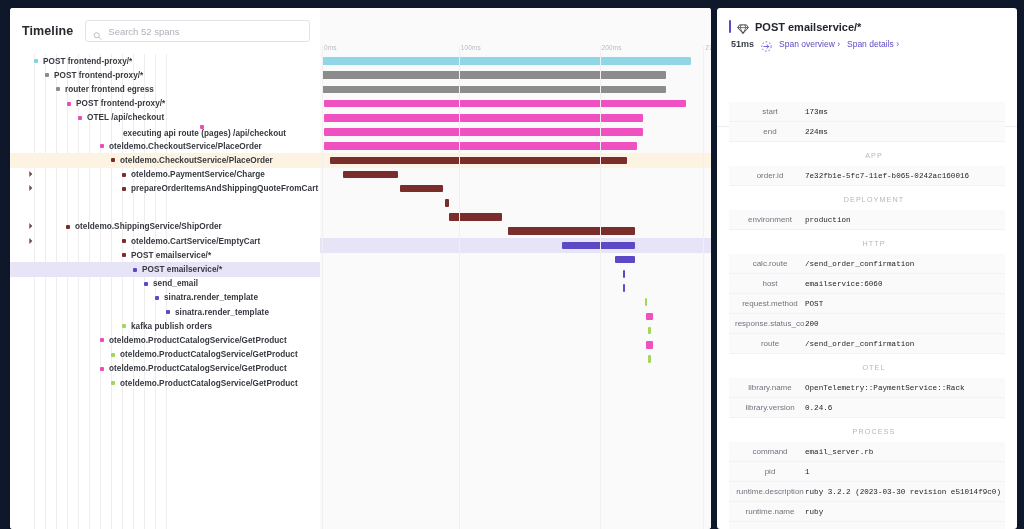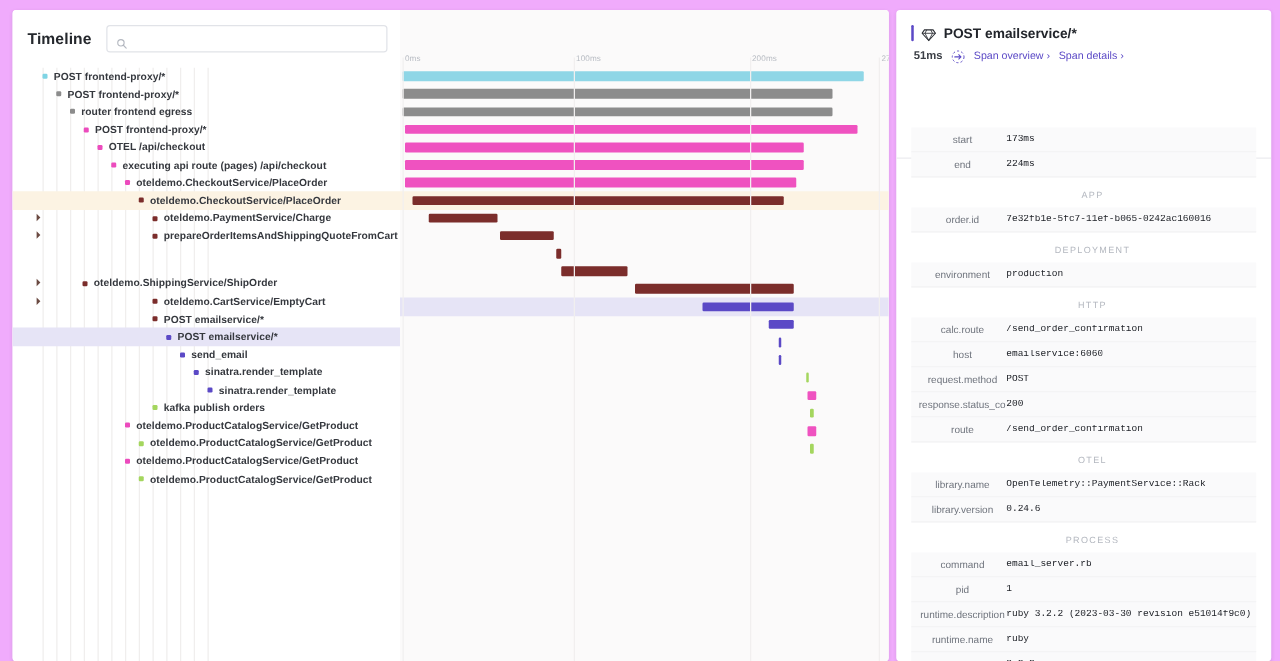--- a/index.html
+++ b/index.html
@@ -2,21 +2,21 @@
 <html><head>
 <meta charset="utf-8">
 <style>
   * { box-sizing: border-box; margin: 0; padding: 0; }
   html, body {
     width: 1024px; height: 529px;
     background: #eceef1;
     font-family: "Liberation Sans", sans-serif;
     overflow: hidden;
   }
-  .app { position: relative; width: 1024px; height: 529px; background: #f0abfc; }
+  .app { position: relative; width: 1024px; height: 529px; background: #0f172a; }
 
   
   .timeline-card {
     position: absolute; left: 10px; top: 8px;
     width: 701px; height: 521px;
     background: #ffffff;
     border-radius: 3px;
     box-shadow: 0 1px 3px rgba(20,25,40,.10);
     overflow: hidden;
   }
@@ -144,20 +144,21 @@
 
     <div class="tl-header">
       <div class="tl-title">Timeline</div>
       <div class="search-box">
         <span class="s-icon">
           <svg viewBox="0 0 12 12" width="9" height="9">
               <circle cx="5" cy="5" r="3.4" fill="none" stroke="#b4b8c0" stroke-width="1.2"></circle>
               <line x1="7.6" y1="7.6" x2="10.6" y2="10.6" stroke="#b4b8c0" stroke-width="1.2" stroke-linecap="round"></line>
             </svg>
         </span>
+        <input type="text" placeholder="Search 52 spans" style="">
       </div>
     </div>
 
     <div class="chart">
       <div class="axis" id="axis">
           <div class="tick-label" style="left: calc(0.5% + 2px);">0ms</div>
           <div class="tick-label" style="left: calc(35.5% + 2px);">100ms</div>
           <div class="tick-label" style="left: calc(71.5% + 2px);">200ms</div>
           <div class="tick-label" style="left: calc(98% + 2px);">279ms</div>
         </div>
@@ -265,21 +266,21 @@
             <span class="nm">router frontend egress</span>
           </div>
           <div class="row" style="padding-left: 57px;">
             <span class="dot" style="background: rgb(236, 75, 189);"></span>
             <span class="nm">POST frontend-proxy/*</span>
           </div>
           <div class="row" style="padding-left: 68px;">
             <span class="dot" style="background: rgb(236, 75, 189);"></span>
             <span class="nm">OTEL /api/checkout</span>
           </div>
-          <div class="row" style="padding-left: 79px;">
+          <div class="row" style="padding-left: 79px; flex-direction: column;">
             <span class="dot" style="background: rgb(236, 75, 189);"></span>
             <span class="nm">executing api route (pages) /api/checkout</span>
           </div>
           <div class="row" style="padding-left: 90px;">
             <span class="dot" style="background: rgb(236, 75, 189);"></span>
             <span class="nm">oteldemo.CheckoutService/PlaceOrder</span>
           </div>
           <div class="row hl-amber" style="padding-left: 101px;">
             <span class="dot" style="background: rgb(123, 45, 43);"></span>
             <span class="nm">oteldemo.CheckoutService/PlaceOrder</span>

